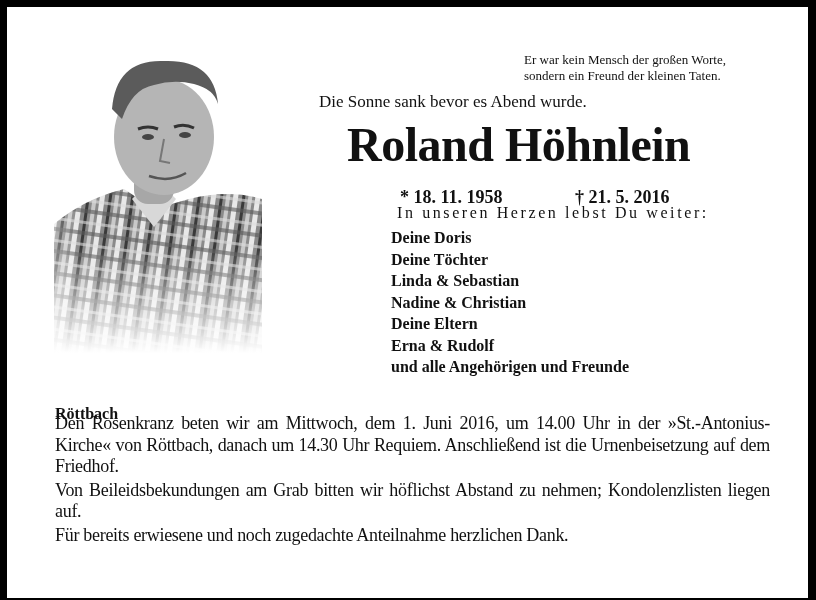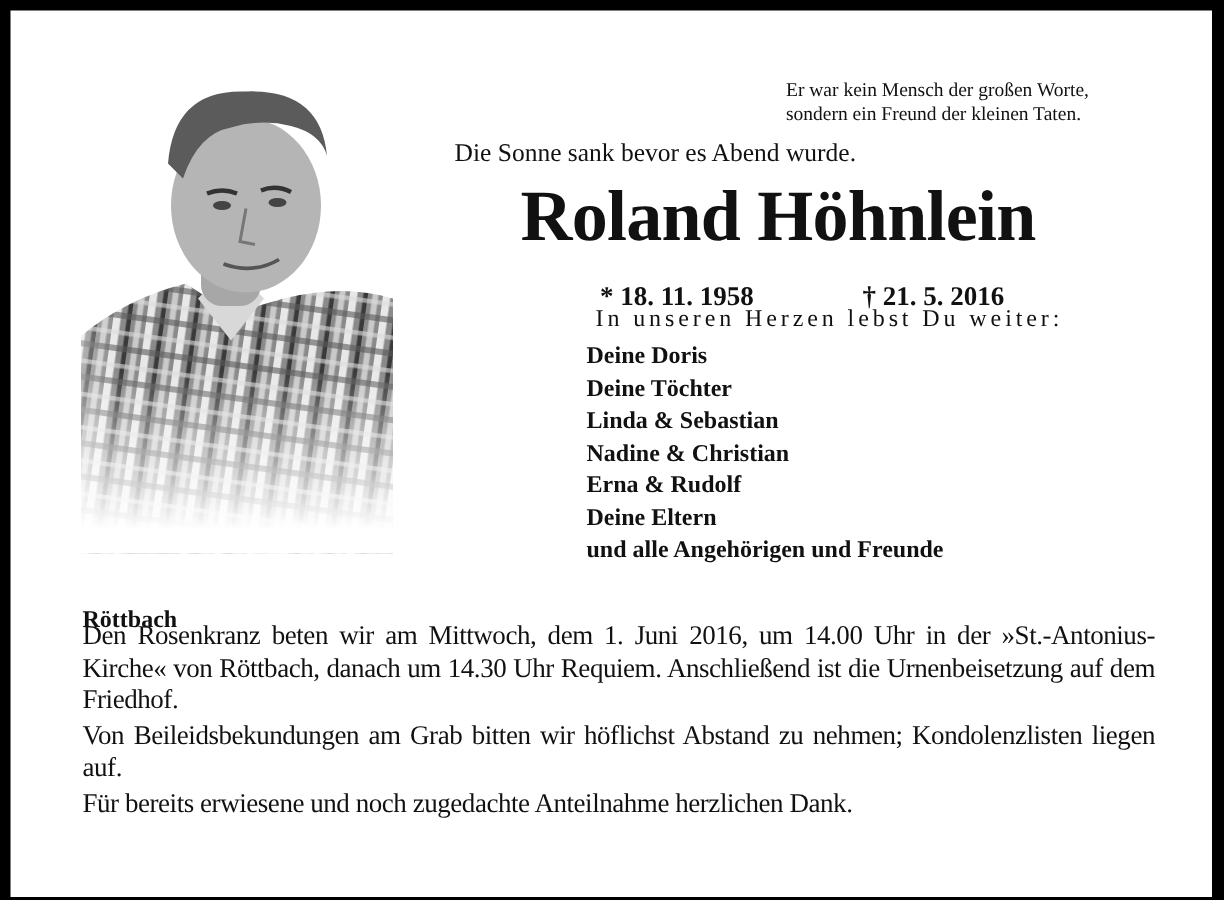--- a/index.html
+++ b/index.html
@@ -12,21 +12,21 @@
       background: #fff;
     }
     .photo {
       position: absolute; left: 47px; top: 42px; width: 208px; height: 320px;
       background: #fff;
     }
     .quote {
       position: absolute; left: 517px; top: 45px; font-size: 13px; line-height: 16px;
     }
     .motto {
-      position: absolute; left: 296px; top: 85px; font-size: 17px;
+      position: absolute; left: 312px; top: 85px; font-size: 17px;
     }
     .name {
       position: absolute; left: 340px; top: 108px; font-size: 48px; font-weight: bold;
       letter-spacing: -0.5px; line-height: 60px;
     }
     .dates { position: absolute; top: 180px; font-size: 18px; font-weight: bold; }
     .born { left: 393px; }
     .died { left: 568px; }
     .hearts {
       position: absolute; left: 390px; top: 197px; font-size: 16px; letter-spacing: 2.6px;
@@ -99,22 +99,22 @@
   <div class="dates born">* 18. 11. 1958</div>
   <div class="dates died">† 21. 5. 2016</div>
 
   <div class="hearts">In unseren Herzen lebst Du weiter:</div>
 
   <div class="mourners">
     <div>Deine Doris</div>
     <div>Deine Töchter</div>
     <div>Linda &amp; Sebastian</div>
     <div>Nadine &amp; Christian</div>
+    <div>Deine Eltern</div>
     <div>Erna &amp; Rudolf</div>
-    <div>Deine Eltern</div>
     <div>und alle Angehörigen und Freunde</div>
   </div>
 
   <div class="place">Röttbach</div>
 
   <div class="body-text">
     <p class="condensed">Den Rosenkranz beten wir am Mittwoch, dem 1. Juni 2016, um 14.00 Uhr in der »St.-Antonius-Kirche« von Röttbach, danach um 14.30 Uhr Requiem. Anschließend ist die Urnenbeisetzung auf dem Friedhof.</p>
     <p class="condensed">Von Beileidsbekundungen am Grab bitten wir höflichst Abstand zu nehmen; Kondolenzlisten liegen auf.</p>
     <p class="condensed">Für bereits erwiesene und noch zugedachte Anteilnahme herzlichen Dank.</p>
   </div>

